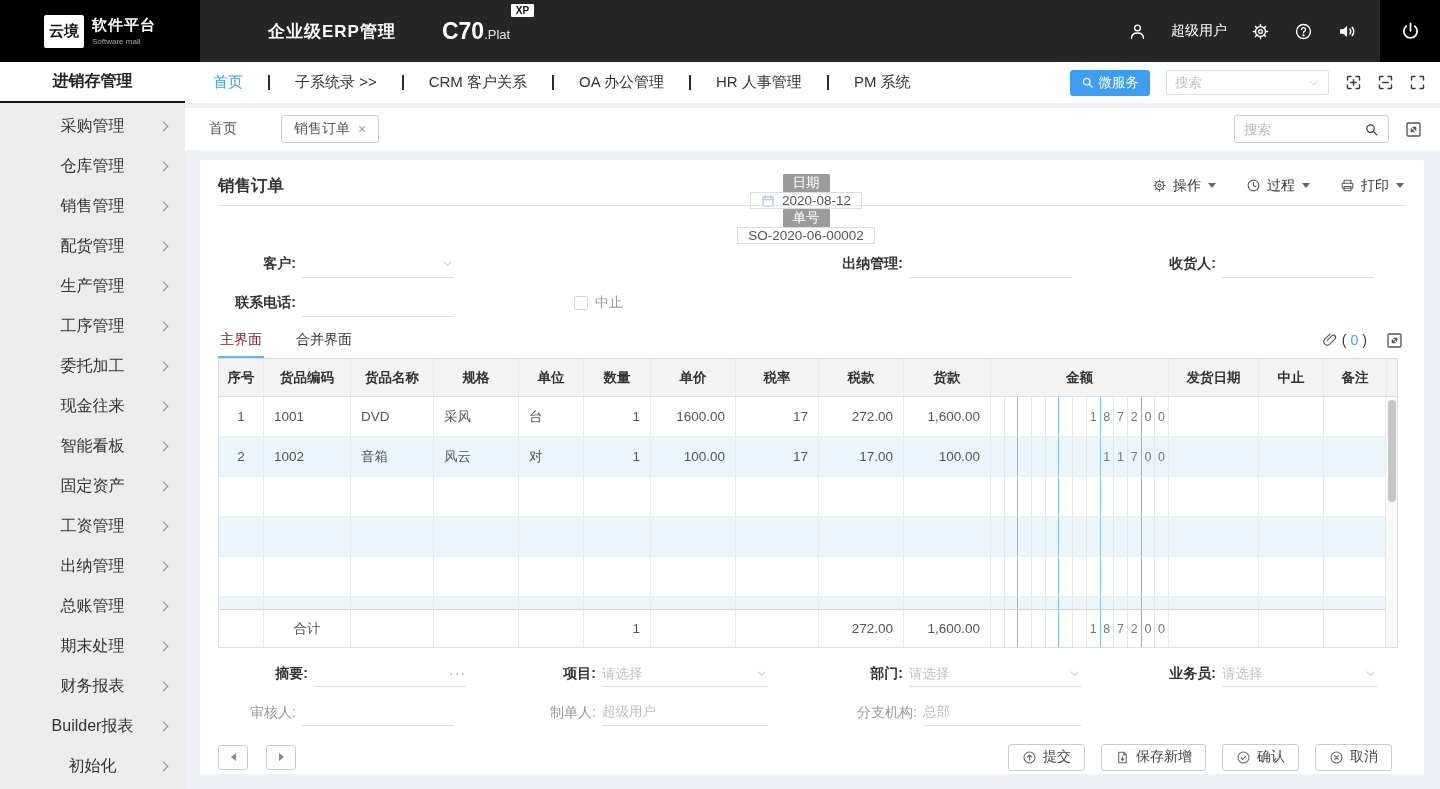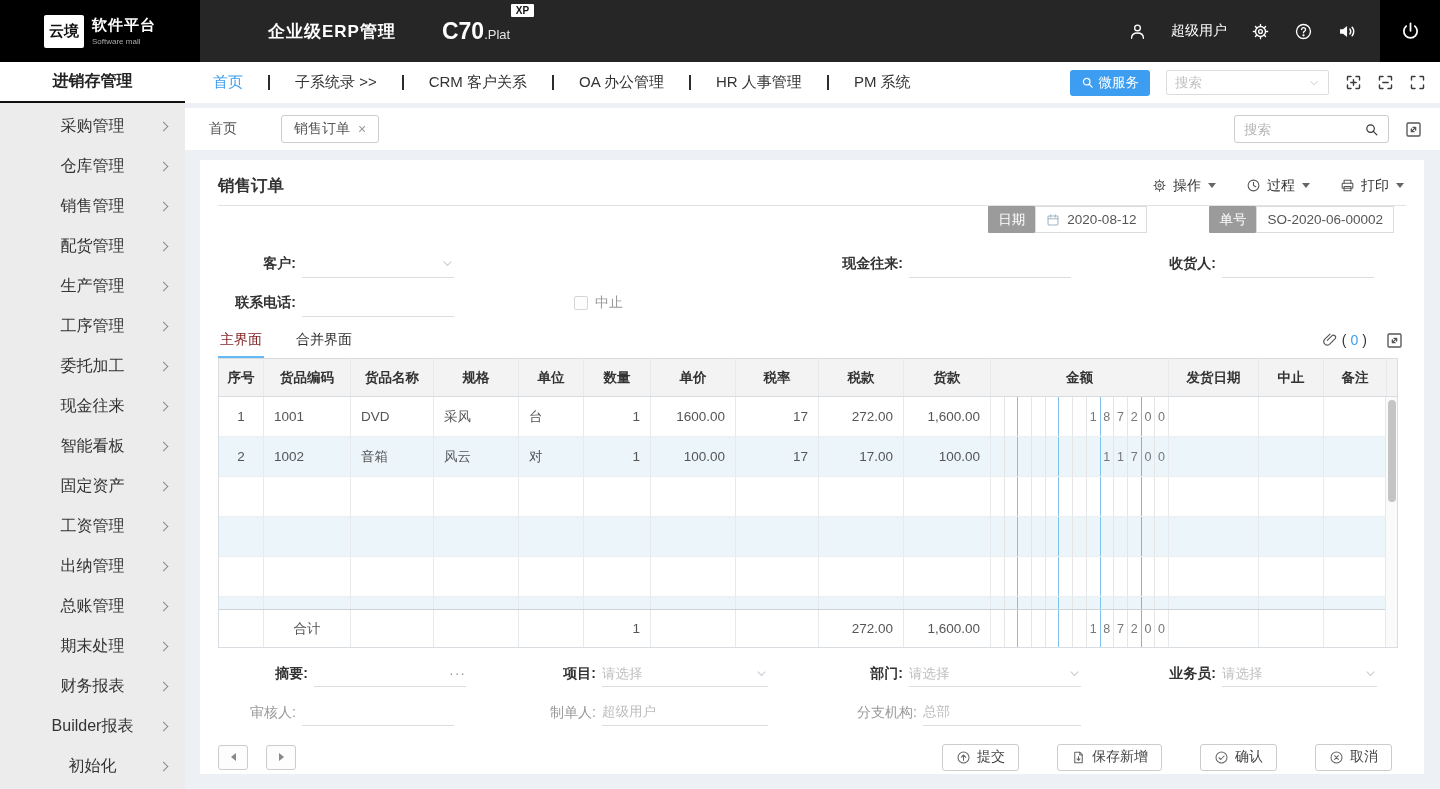--- a/index.html
+++ b/index.html
@@ -64,21 +64,21 @@
 
 
 .card { background:#fff; margin:10px 16px 0 15px; height:614px; padding:6px 18px 0; position:relative; }
 .title-row { height:40px; display:flex; align-items:center; border-bottom:1px solid #e2e2e2; position:relative; }
 .page-title { font-size:16.5px; font-weight:600; color:#333; }
 .toolbar { position:absolute; right:2px; display:flex; gap:30px; }
 .tb-item { display:flex; align-items:center; gap:6px; font-size:14px; color:#333; cursor:pointer; }
 .tb-item .ic { width:15px; height:15px; color:#555; }
 .caret { width:0; height:0; border-left:4px solid transparent; border-right:4px solid transparent; border-top:5px solid #666; margin-left:1px; }
 
-.date-row { height:38px; display:flex; align-items:flex-start; justify-content:flex-end; padding-right:12px; }
+.date-row { height:38px; display:flex; align-items:center; justify-content:flex-end; padding-right:12px;flex-direction:column; }
 .badge { background:#9b9b9b; color:#fff; font-size:13.5px; height:27px; display:flex; align-items:center; padding:0 10px; border-radius:1px; }
 .val-box { height:27px; border:1px solid #dcdcdc; background:#fff; display:flex; align-items:center; gap:7px; padding:0 10px; font-size:13.5px; color:#555; min-width:112px; }
 .val-box .ic { width:14px; height:14px; color:#9fb6c6; }
 .group-gap { width:62px; }
 
 .form-row { height:40px; position:relative; }
 .fgroup { position:absolute; top:0; height:40px; display:flex; align-items:center; }
 .flabel { font-size:14px; font-weight:600; color:#333; text-align:right; flex:0 0 auto; }
 .flabel.gray { color:#999; font-weight:400; }
 .funder { border-bottom:1px solid #ddd; height:27px; display:flex; align-items:center; margin-left:6px; position:relative; gap:5px; }
@@ -138,21 +138,21 @@
 .foot-row { height:37px; position:relative; margin-top:2px; }
 .foot-row .fgroup { height:37px; }
 
 
 .actions-row { height:44px; display:flex; align-items:center; position:relative; margin-top:4px; }
 .pager { display:flex; gap:18px; }
 .pg-btn { width:30px; height:25px; border:1px solid #ccc; border-radius:3px; background:#fdfdfd; display:flex; align-items:center; justify-content:center; cursor:pointer; }
 .pg-tri { width:0; height:0; border-top:4px solid transparent; border-bottom:4px solid transparent; }
 .pg-tri.left { border-right:5px solid #888; }
 .pg-tri.right { border-left:5px solid #888; }
-.act-group { position:absolute; right:14px; display:flex; gap:38px; }
+.act-group { position:absolute; right:14px; display:flex; gap:16px; }
 .act-btn { height:27px; border:1px solid #ccc; border-radius:3px; background:#fff; display:flex; align-items:center; gap:6px; padding:0 13px; font-size:14px; color:#444; cursor:pointer; font-family:inherit; }
 .act-btn .ic { width:15px; height:15px; color:#666; }
 </style>
 </head>
 <body>
 
 <div class="topbar">
   <div class="logo-block">
     <span class="logo-mark">云境</span>
     <span>
@@ -422,21 +422,21 @@
           <span class="funder">
             <input class="fin" style="">
             <span class="ic">
                 <svg viewBox="0 0 24 24" fill="none" stroke="currentColor" stroke-width="2" stroke-linecap="round">
                   <path d="M5.5 9l6.5 6.5L18.5 9"></path>
                 </svg>
               </span>
           </span>
         </span>
         <span class="fgroup g-r1c3">
-          <span class="flabel">现金往来:</span>
+          <span class="flabel">出纳管理:</span>
           <span class="funder">
             <input class="fin" style="">
           </span>
         </span>
         <span class="fgroup g-r1c4">
           <span class="flabel">收货人:</span>
           <span class="funder">
             <input class="fin" style="">
           </span>
         </span>

